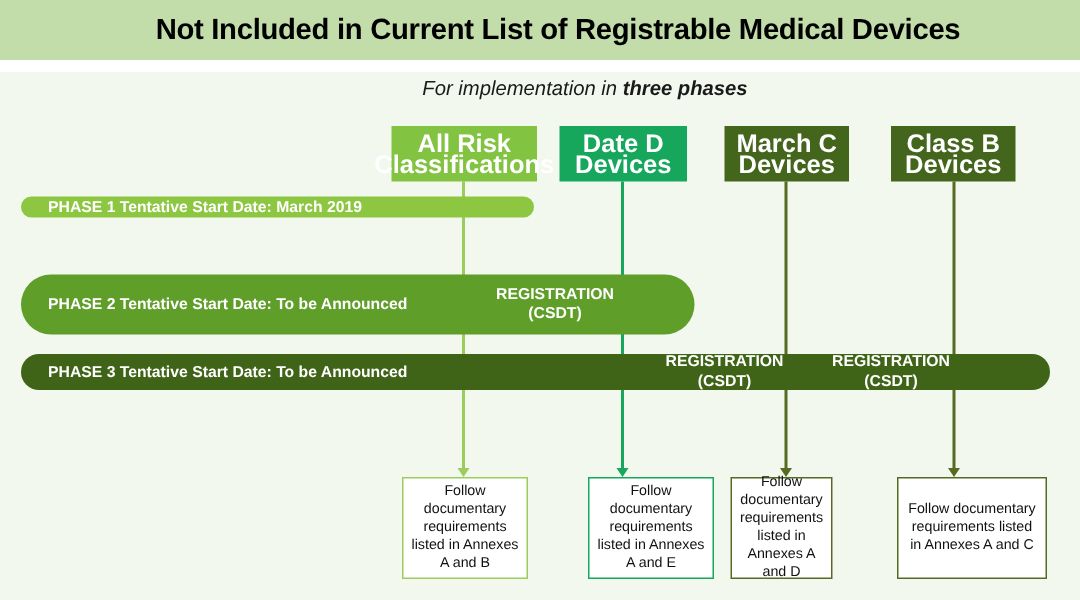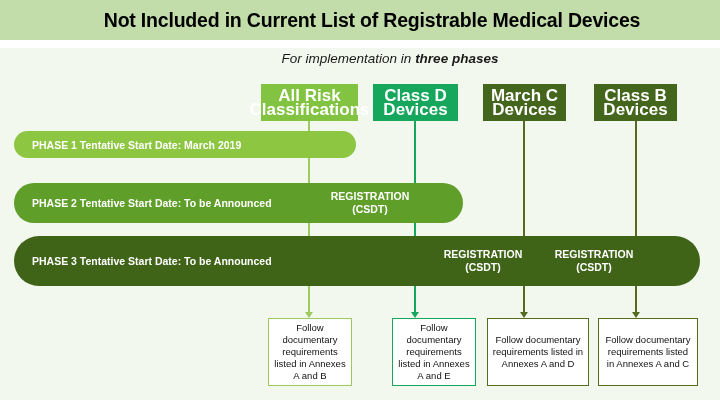--- a/index.html
+++ b/index.html
@@ -163,70 +163,70 @@
 
   <div id="class-boxes">
       <div class="class-box" style="left: 261px; width: 97px; background: rgb(130, 195, 65);">
         <div>
           <div>All Risk</div>
           <div>Classifications</div>
         </div>
       </div>
       <div class="class-box" style="left: 373px; width: 85px; background: rgb(22, 167, 92);">
         <div>
-          <div>Class D</div>
+          <div>Date D</div>
           <div>Devices</div>
         </div>
       </div>
       <div class="class-box" style="left: 483px; width: 83px; background: rgb(68, 101, 28);">
         <div>
           <div>March C</div>
           <div>Devices</div>
         </div>
       </div>
       <div class="class-box" style="left: 594px; width: 83px; background: rgb(68, 101, 28);">
         <div>
           <div>Class B</div>
           <div>Devices</div>
         </div>
       </div>
     </div>
 
   <div id="phase-bars">
-      <div class="phase-bar" style="left: 14px; top: 131px; width: 342px; height: 27px; background: rgb(141, 198, 65);">
+      <div class="phase-bar" style="left: 14px; top: 131px; width: 342px; height: 14px; background: rgb(141, 198, 65);">
         <div class="phase-label" style="left: 18px; top: 50%; transform: translateY(-50%);">PHASE 1 Tentative Start Date: March 2019</div>
       </div>
       <div class="phase-bar" style="left: 14px; top: 183px; width: 449px; height: 40px; background: rgb(95, 158, 41);">
         <div class="phase-label" style="left: 18px; top: 50%; transform: translateY(-50%);">PHASE 2 Tentative Start Date: To be Announced</div>
         <div class="phase-reg" style="left: 301px; width: 110px; top: 50%; transform: translateY(-50%);">
           <div>REGISTRATION</div>
           <div>(CSDT)</div>
         </div>
       </div>
-      <div class="phase-bar" style="left: 14px; top: 236px; width: 686px; height: 50px; background: rgb(63, 99, 23);">
+      <div class="phase-bar" style="left: 14px; top: 236px; width: 686px; height: 24px; background: rgb(63, 99, 23);">
         <div class="phase-label" style="left: 18px; top: 50%; transform: translateY(-50%);">PHASE 3 Tentative Start Date: To be Announced</div>
         <div class="phase-reg" style="left: 414px; width: 110px; top: 50%; transform: translateY(-50%);">
           <div>REGISTRATION</div>
           <div>(CSDT)</div>
         </div>
         <div class="phase-reg" style="left: 525px; width: 110px; top: 50%; transform: translateY(-50%);">
           <div>REGISTRATION</div>
           <div>(CSDT)</div>
         </div>
       </div>
     </div>
 
   <div id="annex-boxes">
       <div class="annex-box" style="left: 268px; width: 84px; border-color: rgb(156, 203, 94);">
         <span>Follow documentary requirements listed in Annexes A and B</span>
       </div>
       <div class="annex-box" style="left: 377px; width: 84px; border-color: rgb(22, 167, 92); margin-left: 15px;">
         <span>Follow documentary requirements listed in Annexes A and E</span>
       </div>
-      <div class="annex-box" style="left: 487px; width: 102px; border-color: rgb(85, 107, 34);">
+      <div class="annex-box" style="left: 487px; width: 68px; border-color: rgb(85, 107, 34);">
         <span>Follow documentary requirements listed in Annexes A and D</span>
       </div>
       <div class="annex-box" style="left: 598px; width: 100px; border-color: rgb(85, 107, 34);">
         <span>Follow documentary requirements listed in Annexes A and C</span>
       </div>
     </div>
 
 </div>
 
 </body></html>

